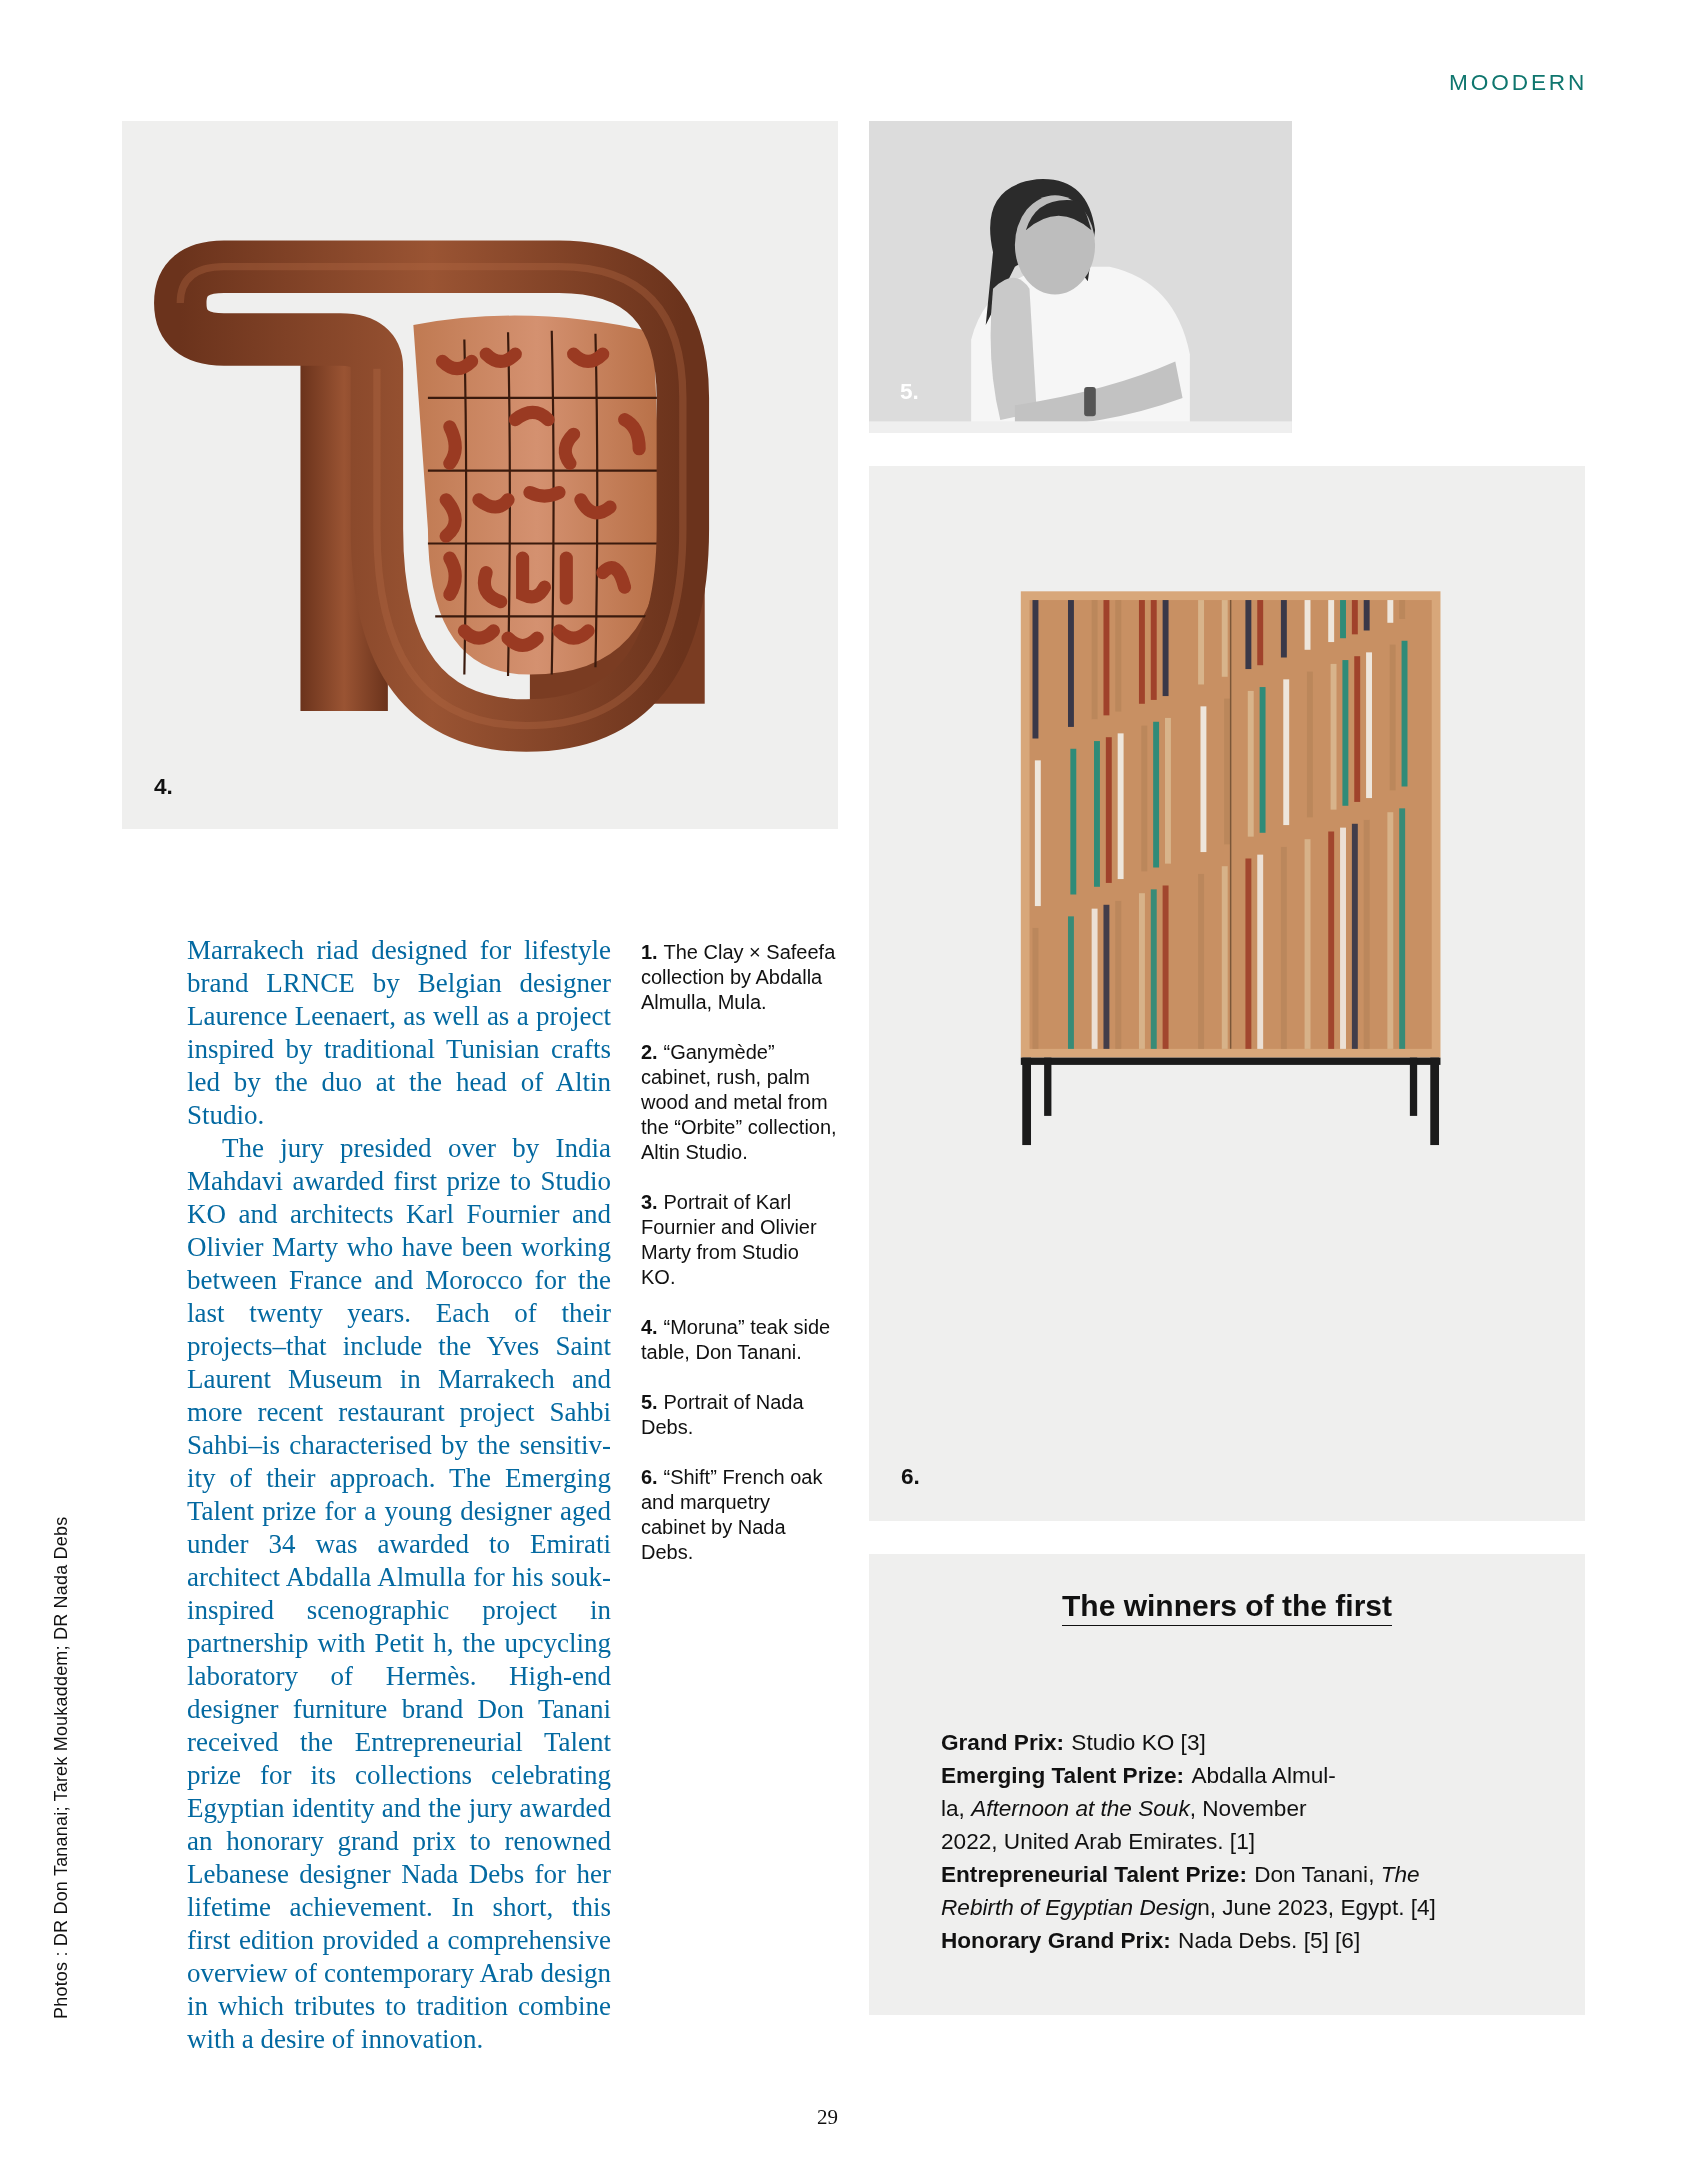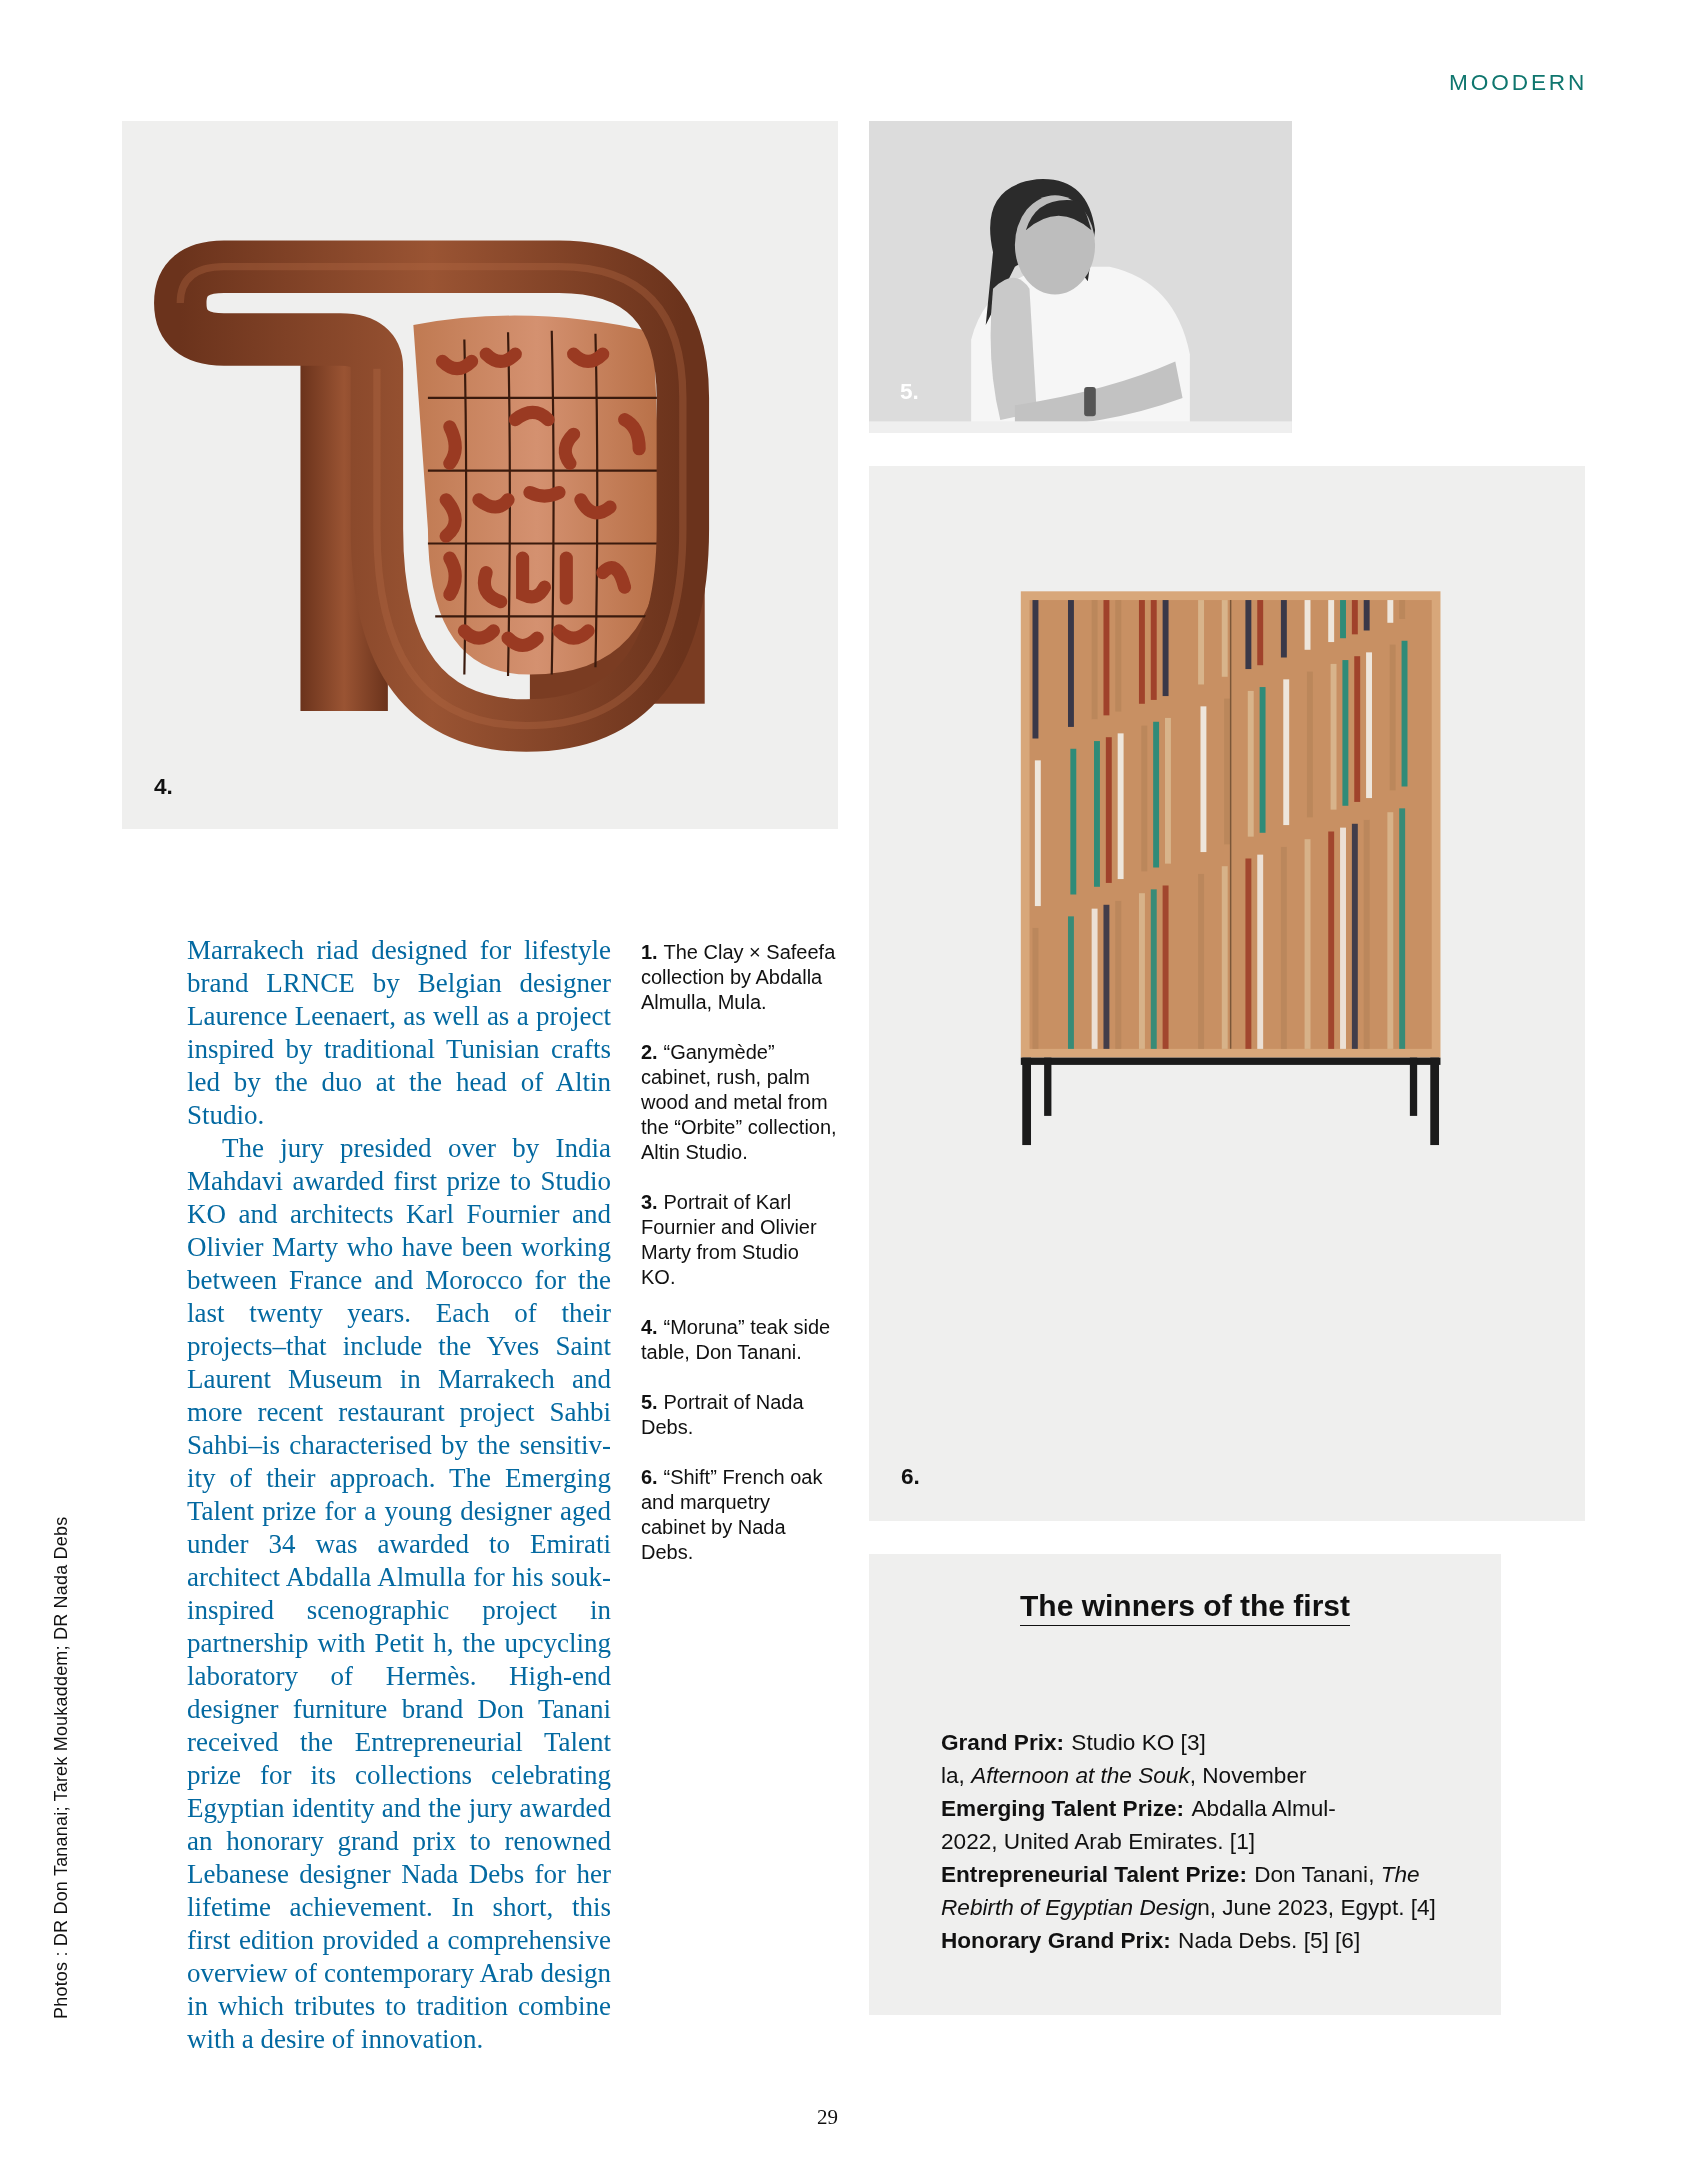--- a/index.html
+++ b/index.html
@@ -6,21 +6,21 @@
   body{width:1698px;height:2183px;position:relative;overflow:hidden;color:#111;}
   .sans{font-family:"Liberation Sans","DejaVu Sans",sans-serif;}
   .serif{font-family:"Liberation Serif","DejaVu Serif",serif;}
 
   #section-label{position:absolute;left:1449px;top:70px;font-size:22.6px;letter-spacing:2.9px;color:#0f766e;}
 
   .panel{position:absolute;background:#efefee;overflow:hidden;}
   #photo4{left:122px;top:121px;width:716px;height:708px;}
   #photo5{left:869px;top:121px;width:423px;height:312px;background:#dcdcdc;}
   #photo6{left:869px;top:466px;width:716px;height:1055px;}
-  #awards-box{left:869px;top:1554px;width:632px;height:461px;}
+  #awards-box{left:869px;top:1554px;width:716px;height:461px;}
 
   .photo-num{position:absolute;font-weight:bold;font-size:22.6px;}
   #photo4 .photo-num{left:32px;bottom:29px;color:#111;}
   #photo5 .photo-num{left:31px;bottom:28px;color:#fff;}
   #photo6 .photo-num{left:32px;bottom:31px;color:#111;}
 
   
   #chair-svg{position:absolute;left:0;top:0;}
   #portrait-svg{position:absolute;left:0;top:0;}
   #cabinet-svg{position:absolute;left:0;top:0;}
@@ -216,24 +216,24 @@
 
 <div id="awards-box" class="panel sans">
   <div id="awards-title">
     <span>The winners of the first</span><br>
   </div>
   <div id="awards-list">
     <div class="award-line">
       <span class="award-label">Grand Prix:</span><span>Studio KO  [3]</span>
     </div>
     <div class="award-line">
+      <span class="award-label">Emerging Talent Prize:</span><span>Abdalla Almul-</span>
+    </div>
+    <div class="award-line">
       <span>la, </span><i>Afternoon at the Souk</i><span>, November</span>
-    </div>
-    <div class="award-line">
-      <span class="award-label">Emerging Talent Prize:</span><span>Abdalla Almul-</span>
     </div>
     <div class="award-line">
       <span>2022, United Arab Emirates.  [1]</span>
     </div>
     <div class="award-line">
       <span class="award-label">Entrepreneurial Talent Prize:</span><span>Don Tanani, </span><i>The</i>
     </div>
     <div class="award-line">
       <i>Rebirth of Egyptian Desig</i><span>n, June 2023, Egypt.  [4]</span>
     </div>

